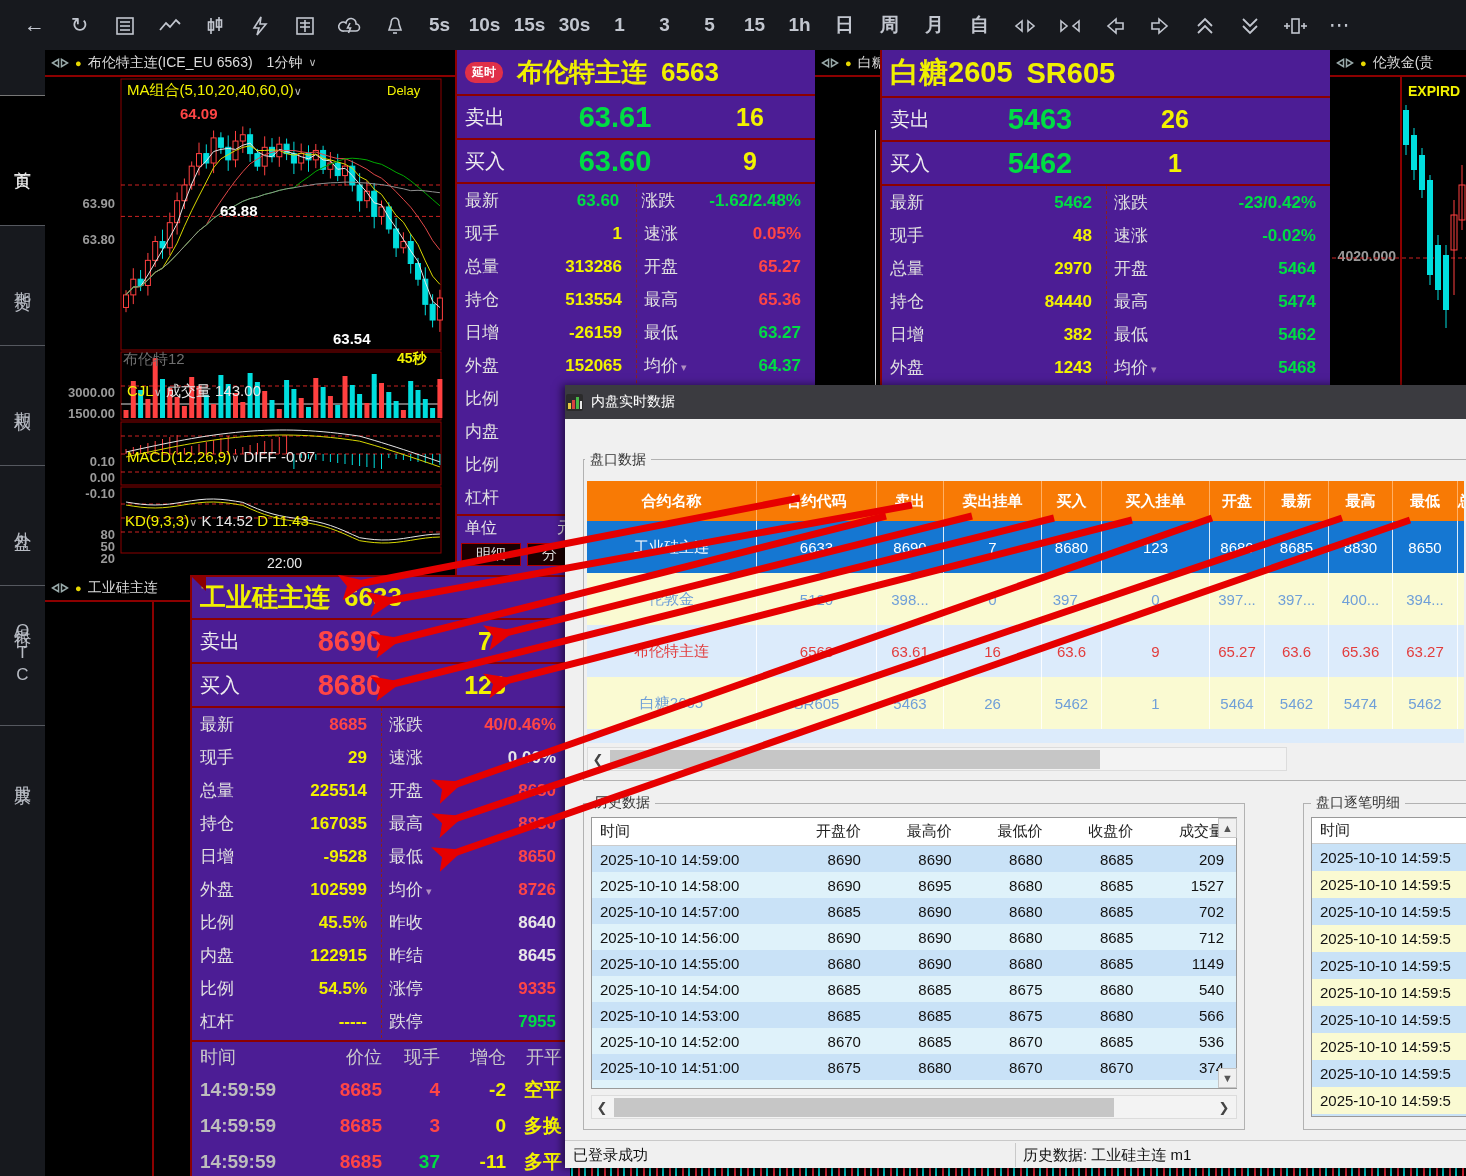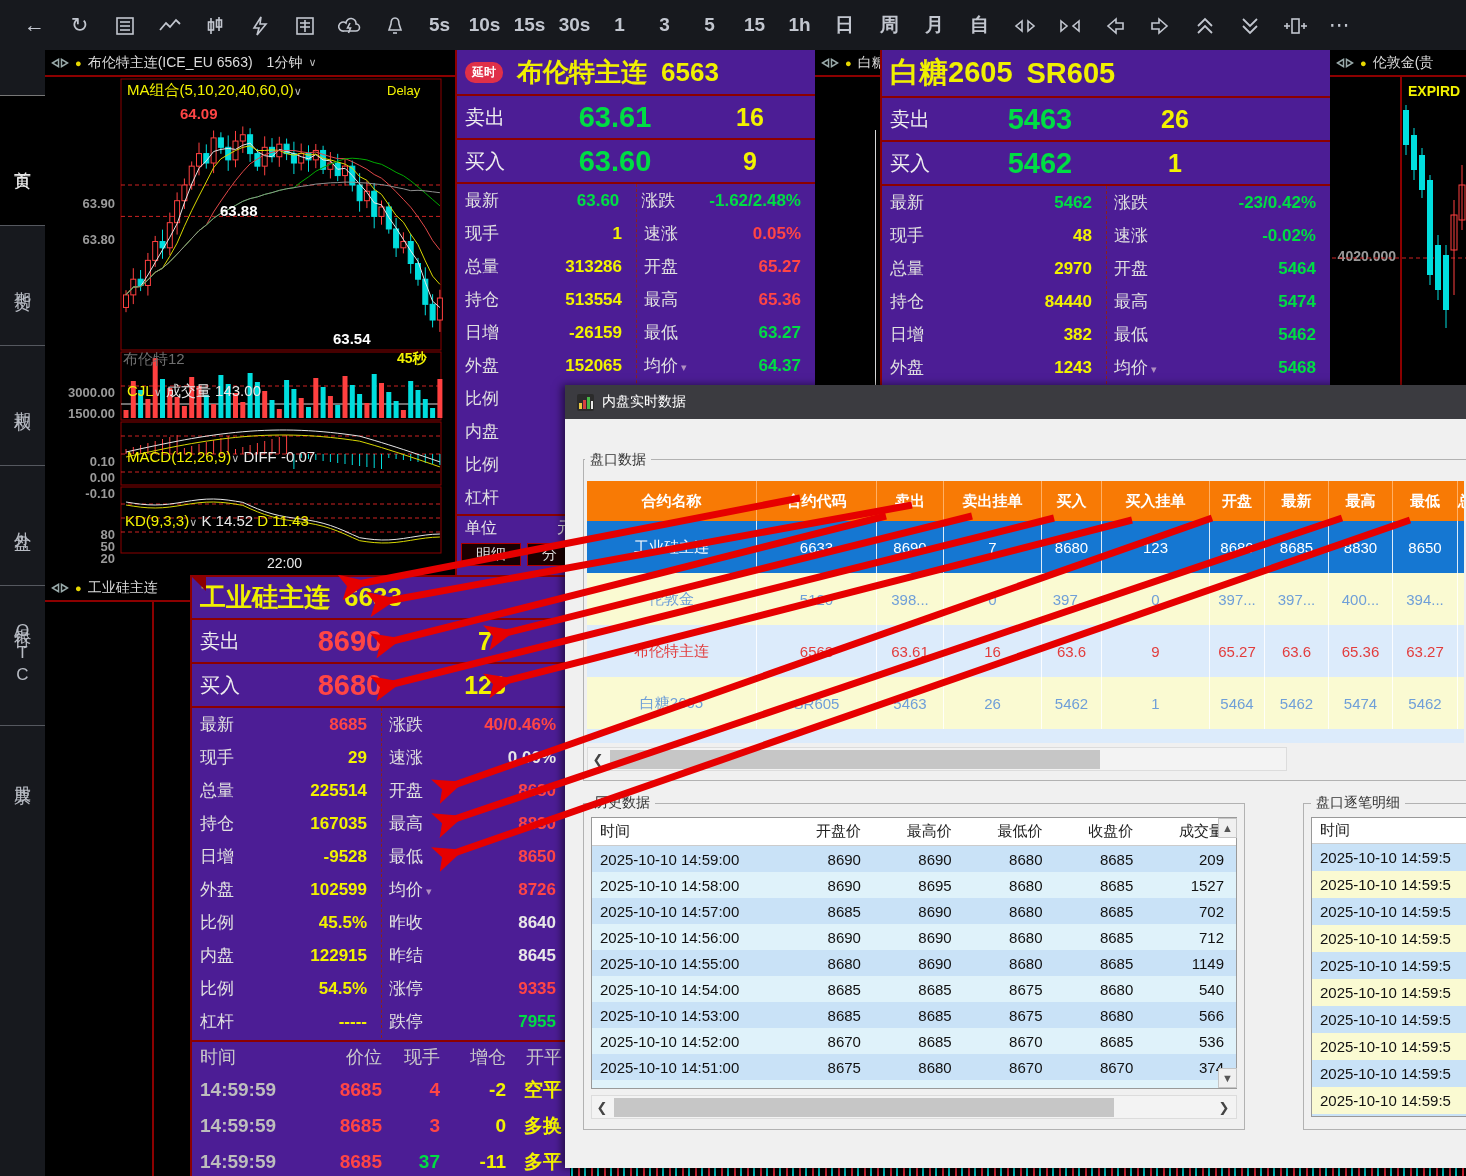--- a/index.html
+++ b/index.html
@@ -56,21 +56,21 @@
   .trow{height:36px;font-size:19px;font-weight:bold;}
   .tc0{width:95px;padding-left:8px;color:#bdbdbd;font-weight:bold;}
   .tc1{width:95px;text-align:right;}
   .tc2{width:58px;text-align:right;}
   .tc3{width:66px;text-align:right;}
   .tc4{width:60px;text-align:right;padding-right:4px;}
   .thead span{font-weight:normal;color:#c9c9c9;}
 
   
   #popup{position:absolute;left:565px;top:385px;width:901px;height:783px;background:#f0f0f0;z-index:20;box-shadow:-3px 0 8px rgba(0,0,0,.55);}
-  #popup .ptitle{height:34px;background:#3b3b40;color:#fff;font-size:14px;display:flex;align-items:center;gap:8px;padding:0 12px;}
+  #popup .ptitle{height:34px;background:#3b3b40;color:#fff;font-size:14px;display:flex;align-items:center;gap:8px;padding:0 1px;}
   #popup .pmenu{height:34px;display:flex;align-items:center;gap:44px;padding:0 28px;font-size:15px;color:#151515;background:#f0f0f0;}
   .pmenu span{cursor:pointer;}
   .gbox{position:absolute;border:1px solid #b2b2b2;}
   .glabel{position:absolute;background:#f0f0f0;padding:0 5px;font-size:14px;color:#333;z-index:2;}
   .btable{position:absolute;overflow:hidden;background:#fff;}
   .brow,.bhead{display:flex;}
   .bhead .bc{background:#f87a05;color:#fff;font-weight:bold;height:40px;font-size:15px;display:flex;align-items:center;justify-content:center;border-right:1px solid #ffb066;}
   .brow .bc{height:52px;font-size:15px;display:flex;align-items:center;justify-content:center;border-right:1px solid rgba(255,255,255,.85);}
   .rsel{background:#1577d2;color:#fff;}
   .ryel{background:#fafad2;color:#6f9fd8;}
@@ -964,20 +964,25 @@
         </div>
         <div class="hrow dblu" style="height: 27px; white-space: nowrap;">
           <span class="hc0">2025-10-10 14:59:5</span>
         </div>
         <div class="hrow dyel" style="height: 27px; white-space: nowrap;">
           <span class="hc0">2025-10-10 14:59:5</span>
         </div>
         <div class="hrow dblu" style="height: 27px; white-space: nowrap;"></div>
       </div>
 
+    <div id="pstatus">
+      <span style="position:absolute;left:8px;top:5px;">已登录成功</span>
+      <span style="position:absolute;left:450px;top:2px;height:24px;border-left:1px solid #c9c9c9;"></span>
+      <span style="position:absolute;left:458px;top:5px;">历史数据: 工业硅主连  m1</span>
+    </div>
   </div>
 
   <div id="understrip"></div>
 
   <svg id="arrows" width="1466" height="1176">
     <defs>
       <marker id="ah" markerUnits="userSpaceOnUse" markerWidth="30" markerHeight="26" refX="22" refY="13" orient="auto">
         <polygon points="30,13 0,0 7,13 0,26" fill="#e60000" transform="rotate(180 15 13)"></polygon>
       </marker>
     </defs>

